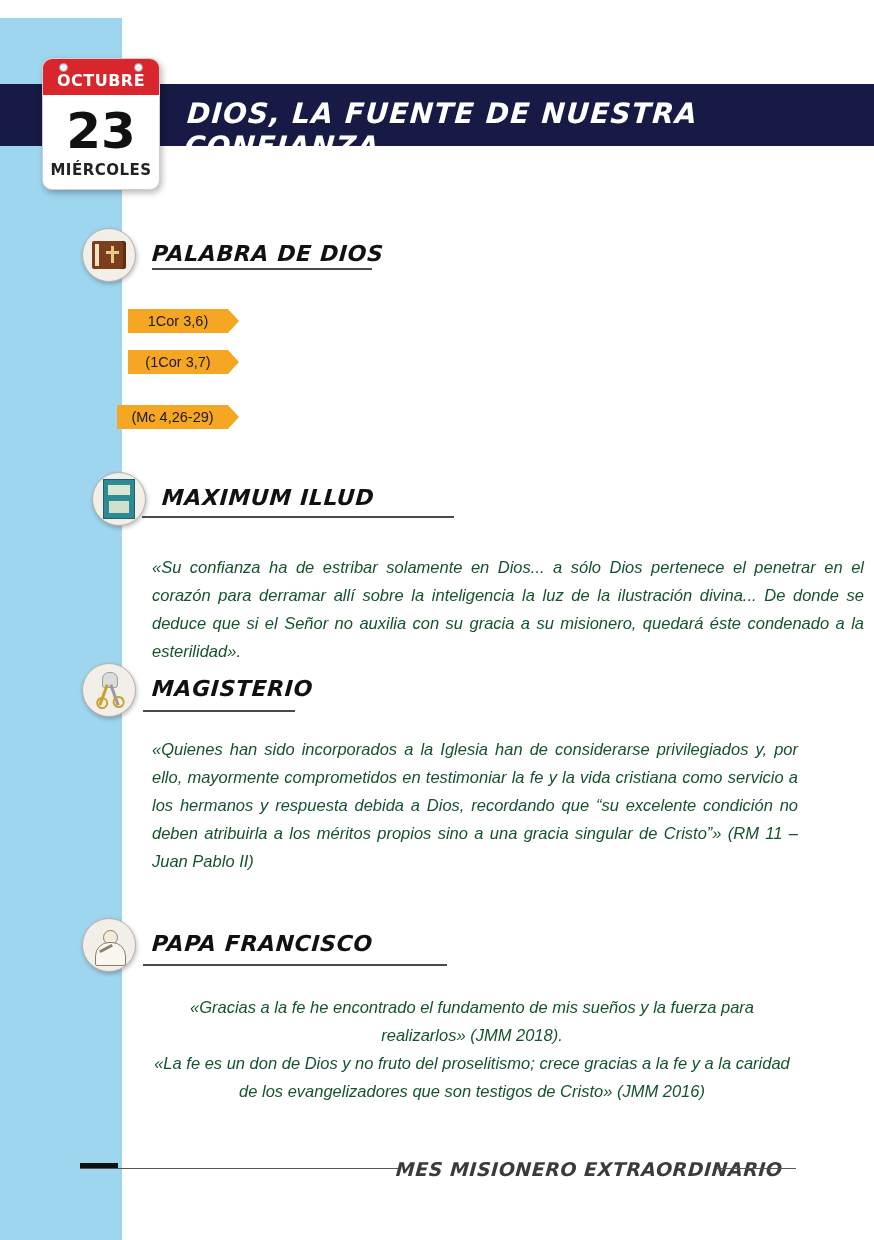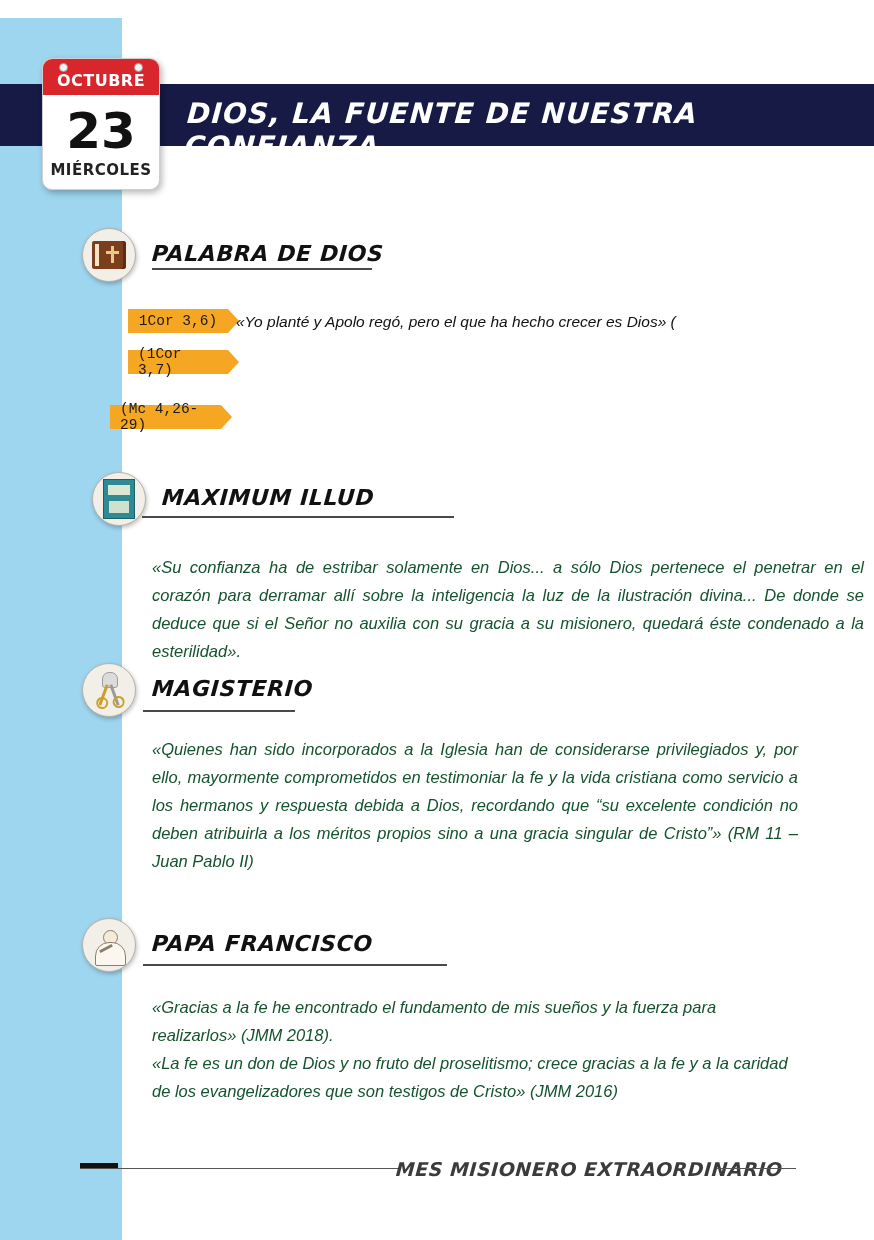--- a/index.html
+++ b/index.html
@@ -151,21 +151,21 @@
     position: absolute;
     height: 2px;
     background: #4a4a4a;
   }
   
   .ref-chip {
     position: absolute;
     height: 24px;
     background: #f5a623;
     color: #1a1a1a;
-    font-family: Liberation Mono, monospace;
+    font-family: Liberation Sans, sans-serif;
     font-size: 14.5px;
     display: flex;
     align-items: center;
     justify-content: center;
     padding: 0 10px;
     box-sizing: border-box;
   }
   .ref-chip::after {
     content: "";
     position: absolute;
@@ -188,21 +188,21 @@
   }
   .body-text {
     position: absolute;
     font-family: "Liberation Sans", sans-serif;
     font-style: italic;
     font-size: 16.5px;
     line-height: 28px;
     color: #14532d;
     text-align: justify;
   }
-  .body-text.nojust { text-align: left; }
+  .body-text.nojust { text-align: center; }
   
   .footer-rule {
     position: absolute;
     left: 80px;
     top: 1168px;
     width: 320px;
     height: 1px;
     background: #555555;
   }
   .footer-tick {
@@ -331,27 +331,26 @@
         <span class="bible-cross-h"></span>
       </div>
     </div>
     <div class="sec-title">PALABRA DE DIOS</div>
   </div>
   <div class="title-rule" style="left:152px; top:268px; width:220px;"></div>
 
   <div class="ref-chip" style="left:128px; top:309px; width:100px;">
     <span>1Cor 3,6)</span>
   </div>
-  <div class="quote-text" style="left:236px; top:310px; width:628px;">«Yo planté y Apolo regó, pero el que ha hecho crecer es Dios» (</div>
 
   <div class="ref-chip" style="left:128px; top:350px; width:100px;">
     <span>(1Cor 3,7)</span>
   </div>
 
-  <div class="ref-chip" style="left:110px; top:405px; width:111px;">
+  <div class="ref-chip" style="left:117px; top:405px; width:111px;">
     <span>(Mc 4,26-29)</span>
   </div>
 
   <div class="section-head" style="left:92px; top:472px;">
     <div class="sec-icon">
       <div class="book-ml"></div>
     </div>
     <div class="sec-title">MAXIMUM ILLUD</div>
   </div>
   <div class="title-rule" style="left:142px; top:516px; width:312px;"></div>

